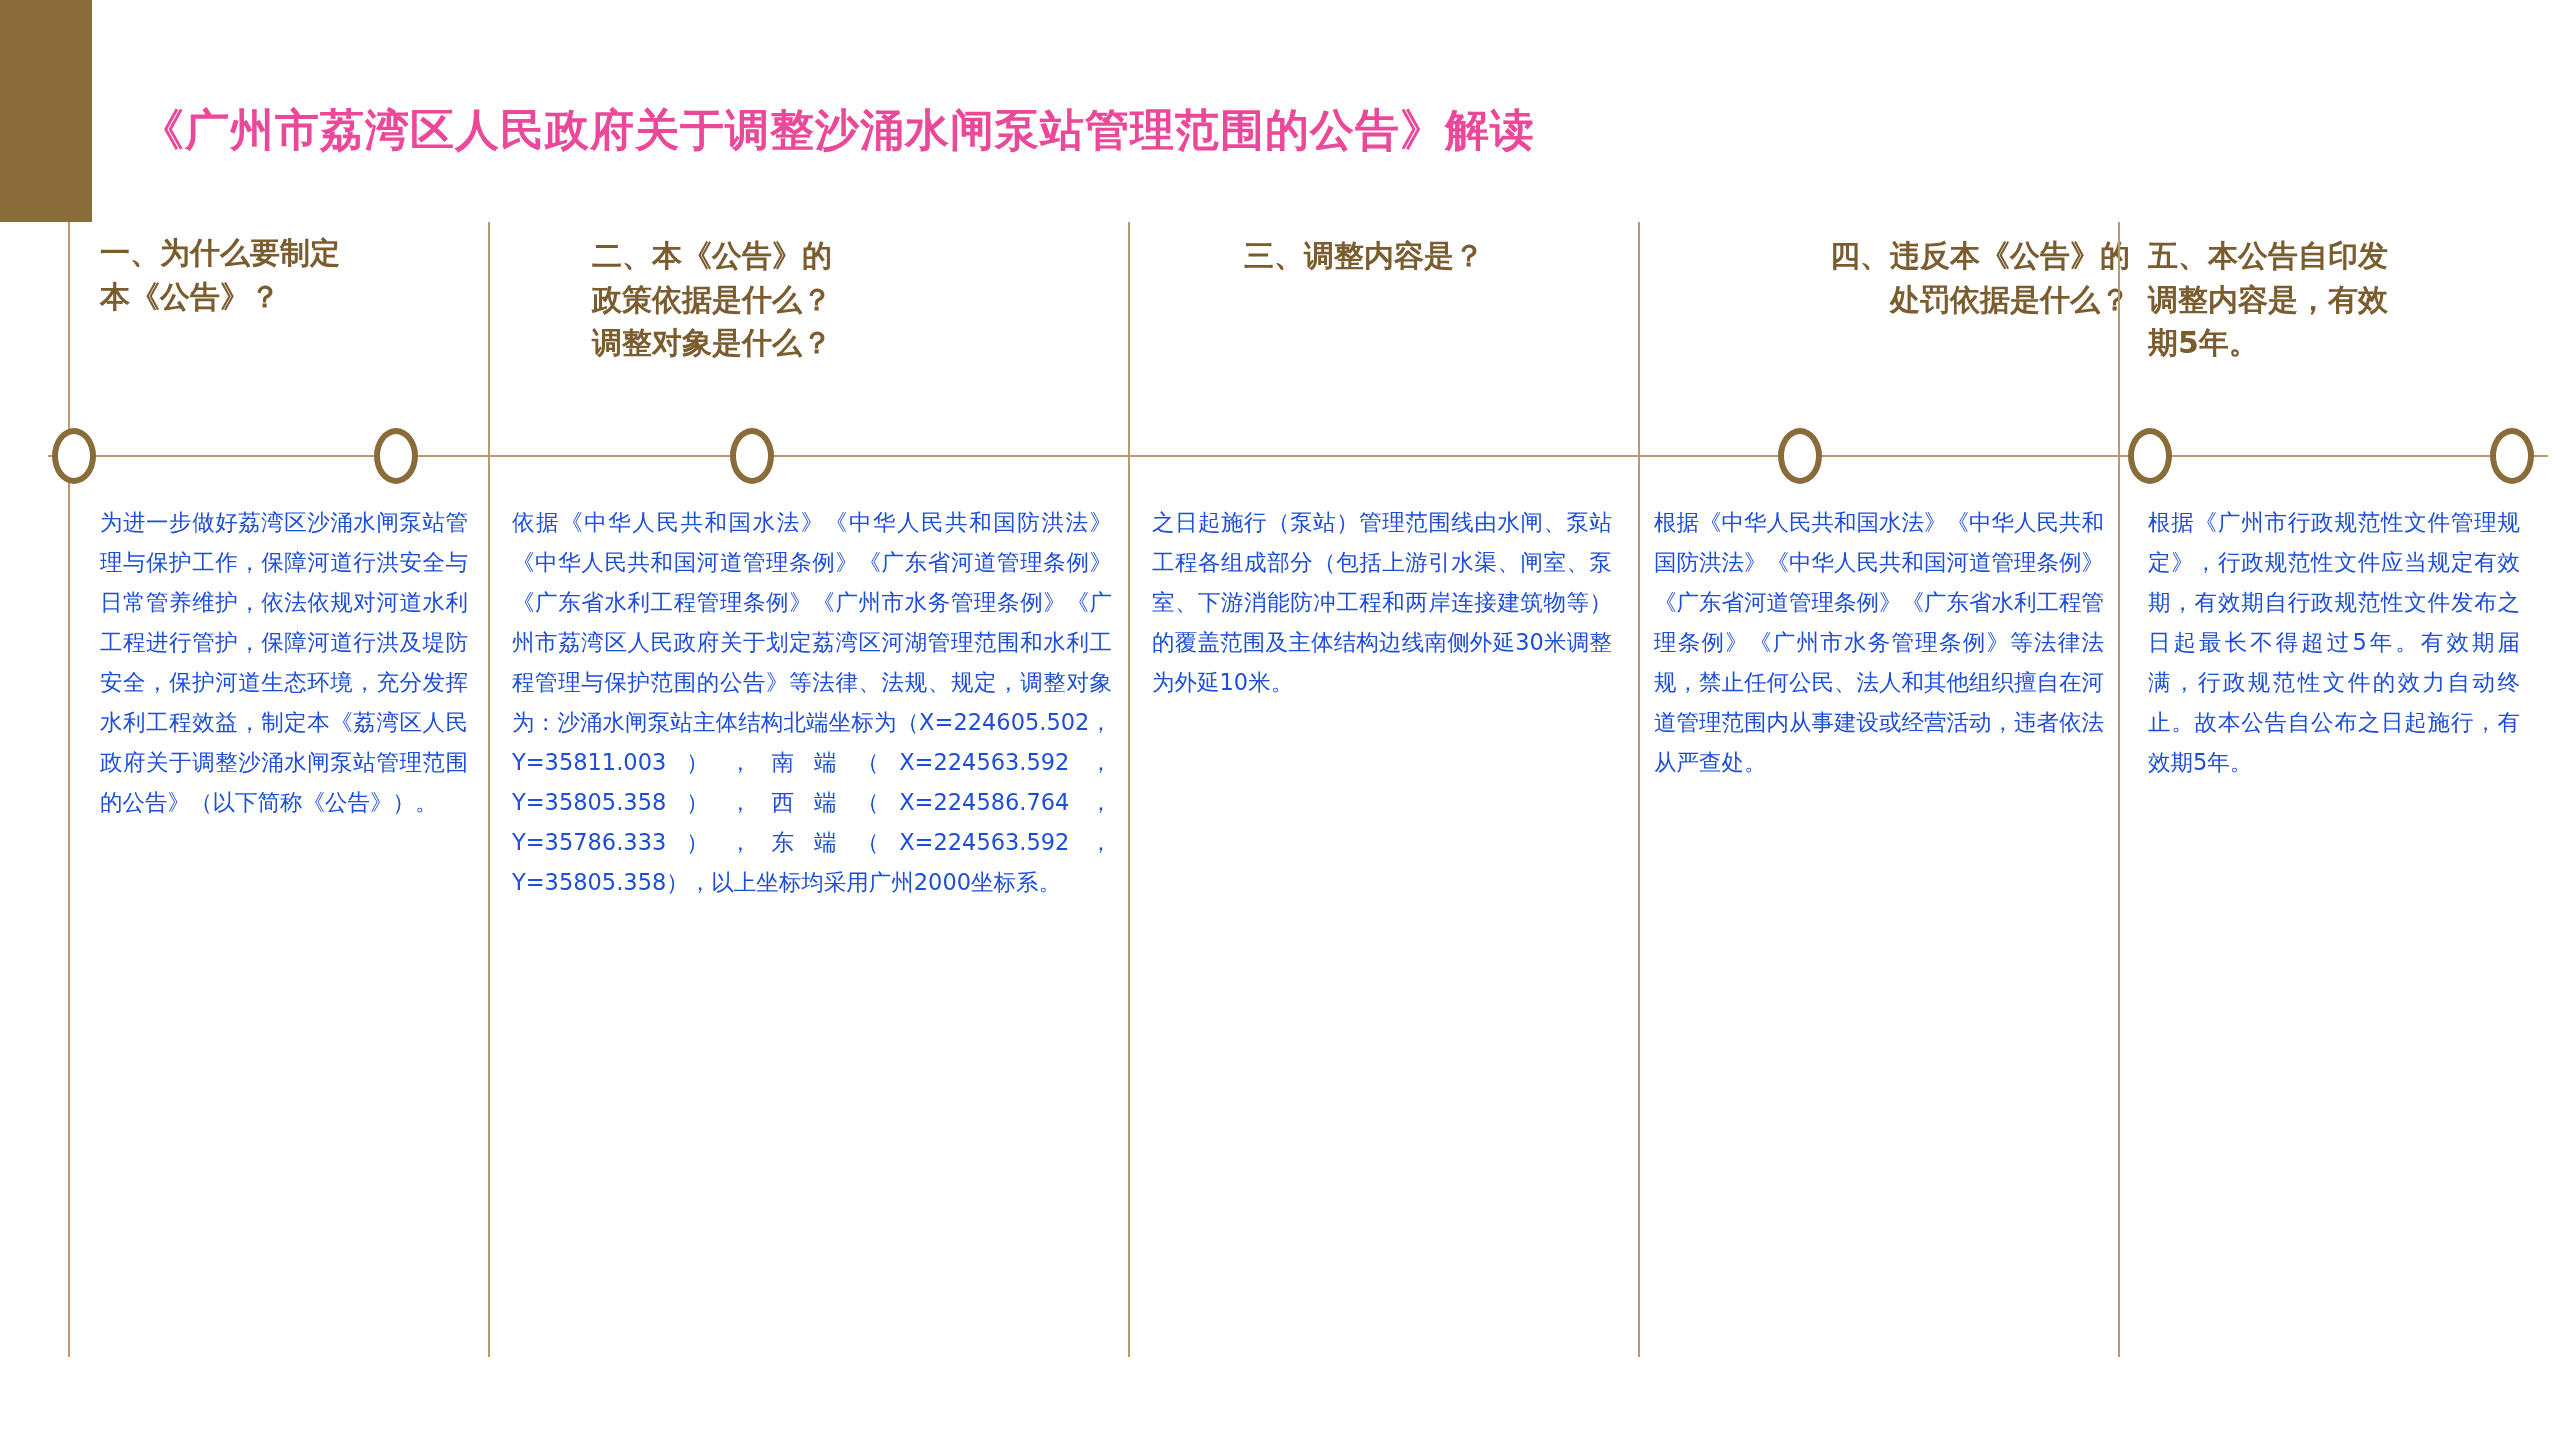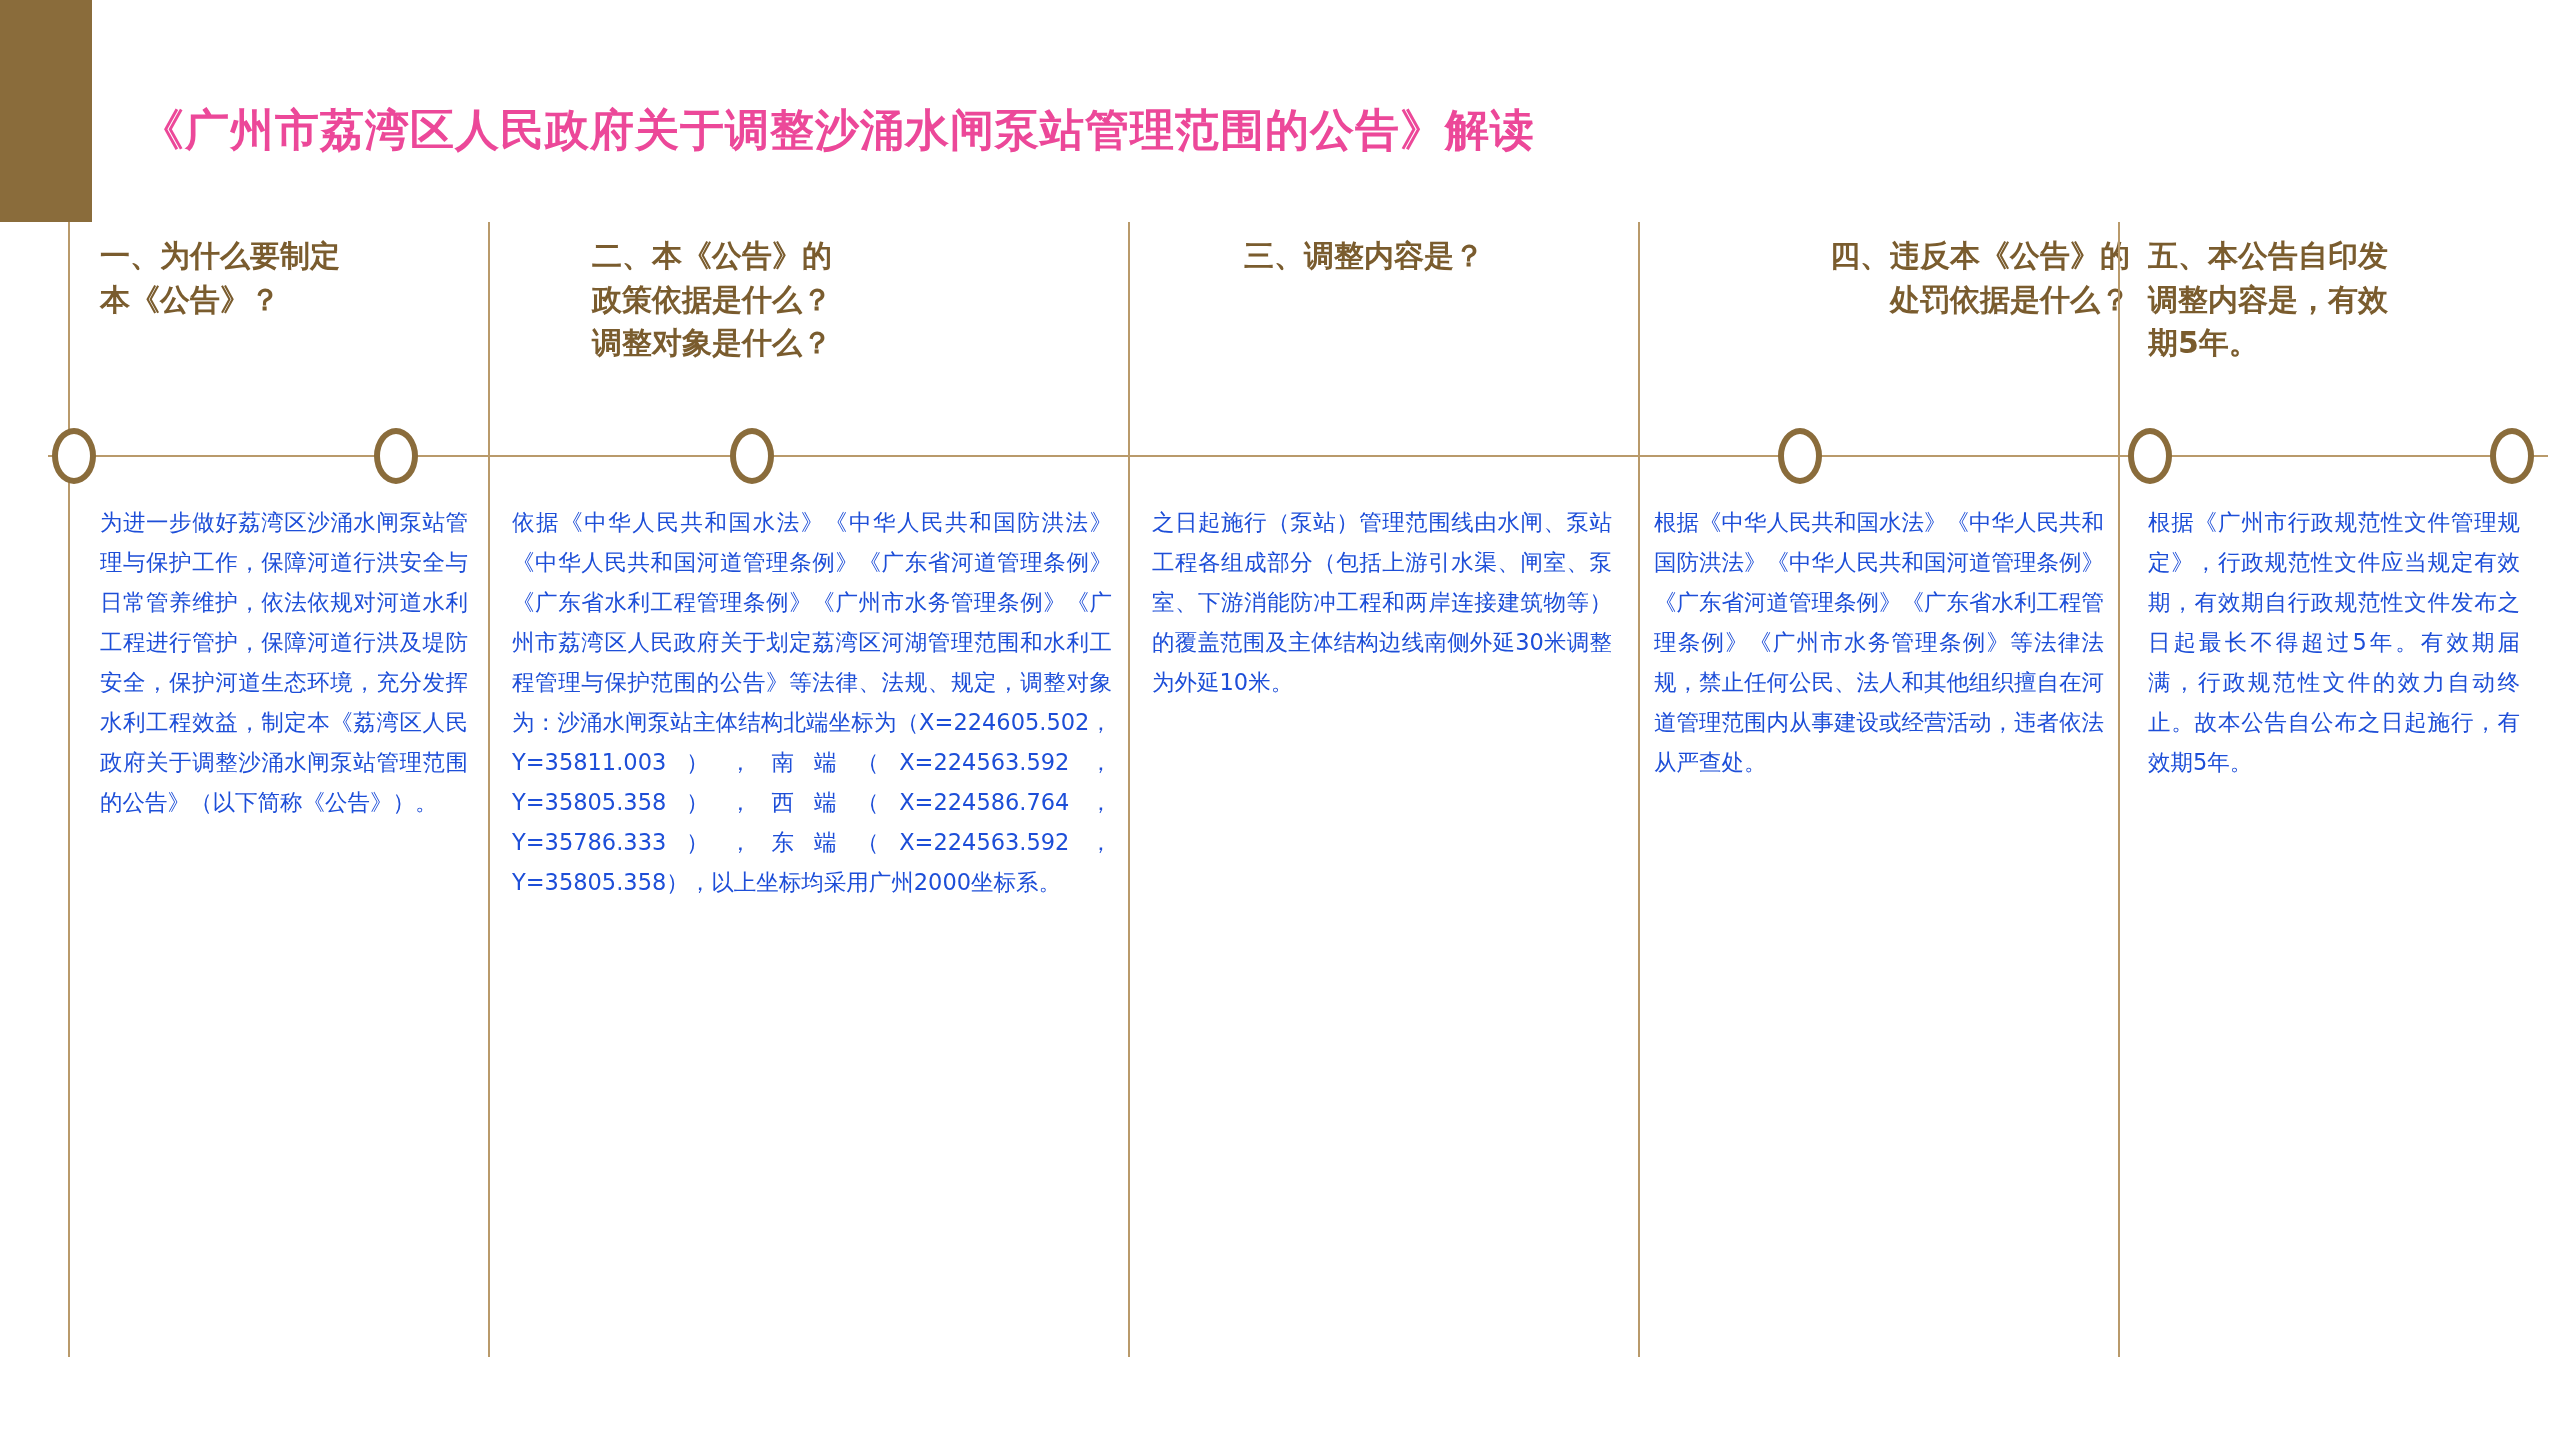--- a/index.html
+++ b/index.html
@@ -112,21 +112,21 @@
   <div class="corner-block"></div>
 
   <div class="title">《广州市荔湾区人民政府关于调整沙涌水闸泵站管理范围的公告》解读</div>
 
   <div class="timeline-rule"></div>
 
   <div class="columns">
 
     <div class="col" style="left:60px; width:420px;">
       <div class="col-sep" style="left:8px;"></div>
-      <div class="col-head" style="left:40px; width:370px; white-space:pre-line;">一、为什么要制定
+      <div class="col-head" style="left:40px; width:370px; white-space:pre-line;font-family:Liberation Mono, monospace;">一、为什么要制定
 本《公告》？</div>
       <div class="col-body" style="left:40px; width:368px;">为进一步做好荔湾区沙涌水闸泵站管理与保护工作，保障河道行洪安全与日常管养维护，依法依规对河道水利工程进行管护，保障河道行洪及堤防安全，保护河道生态环境，充分发挥水利工程效益，制定本《荔湾区人民政府关于调整沙涌水闸泵站管理范围的公告》（以下简称《公告》）。</div>
     </div>
 
     <div class="col" style="left:480px; width:640px;">
       <div class="col-sep" style="left:8px;"></div>
       <div class="col-head" style="left:112px; width:520px; white-space:pre-line;">二、本《公告》的
 政策依据是什么？
 调整对象是什么？</div>
       <div class="col-body" style="left:32px; width:600px;">依据《中华人民共和国水法》《中华人民共和国防洪法》《中华人民共和国河道管理条例》《广东省河道管理条例》《广东省水利工程管理条例》《广州市水务管理条例》《广州市荔湾区人民政府关于划定荔湾区河湖管理范围和水利工程管理与保护范围的公告》等法律、法规、规定，调整对象为：沙涌水闸泵站主体结构北端坐标为（X=224605.502，Y=35811.003），南端（X=224563.592，Y=35805.358），西端（X=224586.764，Y=35786.333），东端（X=224563.592，Y=35805.358），以上坐标均采用广州2000坐标系。</div>

